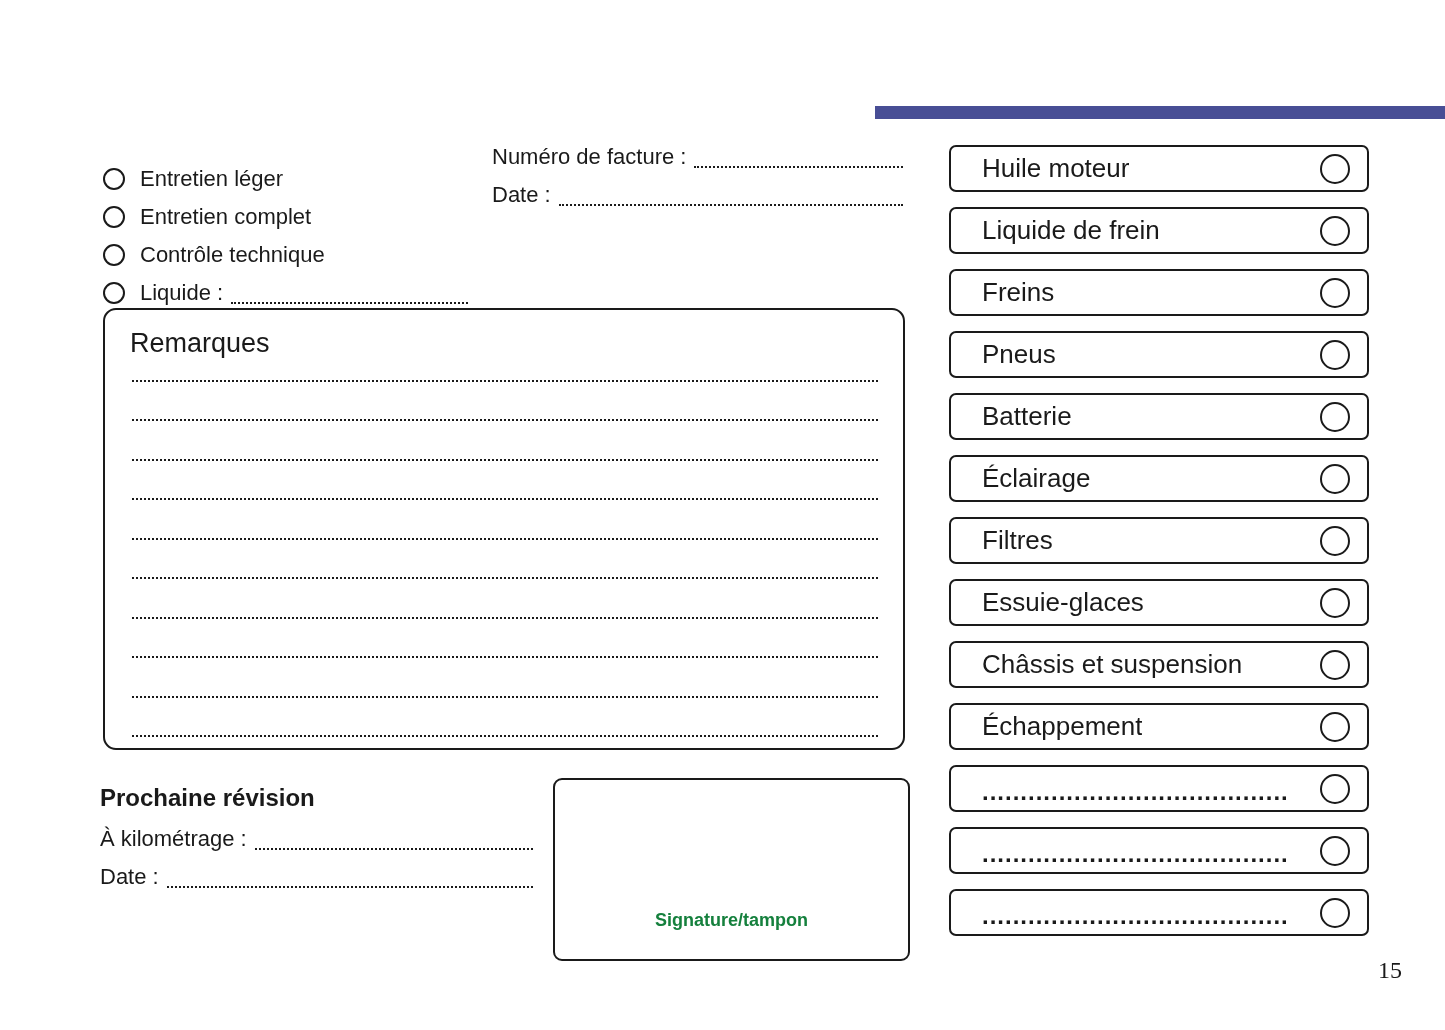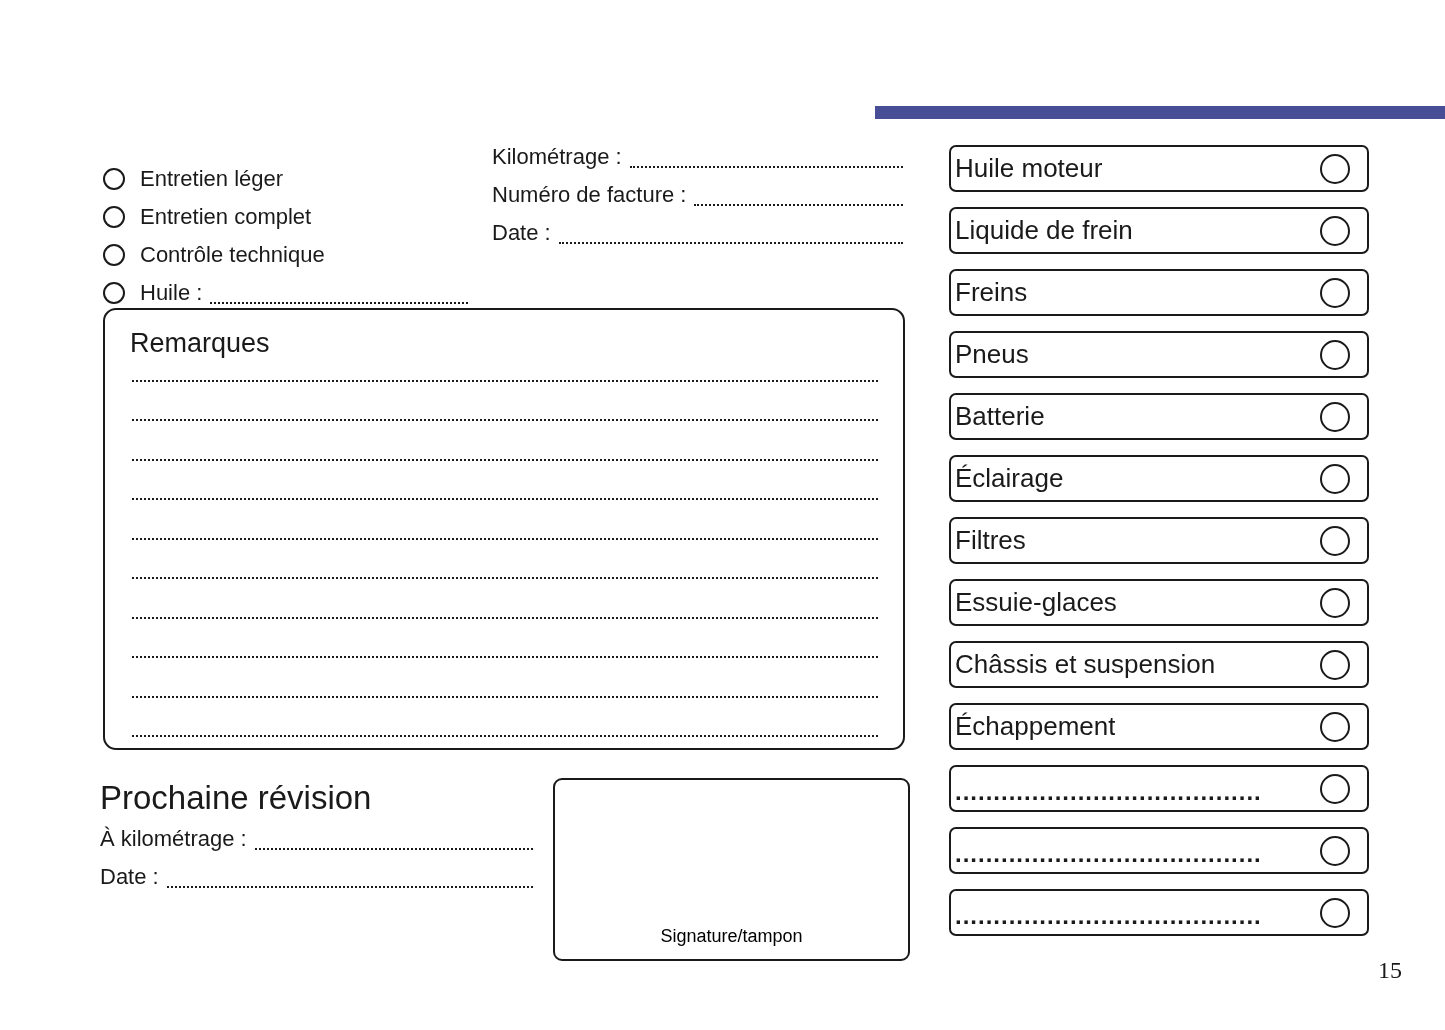--- a/index.html
+++ b/index.html
@@ -77,54 +77,54 @@
     left: 27px; right: 25px; top: 32px;
   }
   .remark-line { height: 37.5px; border-bottom: 2px dotted #1a1a1a; }
 
   
   .next-service {
     position: absolute;
     left: 100px; top: 776px;
     width: 433px;
   }
-  .next-service-title { font-size: 33px; font-weight: normal; height: 44px; display: flex; align-items: center; }
+  .next-service-title { font-size: 24px; font-weight: bold; height: 44px; display: flex; align-items: center; }
   .next-service .field-row { height: 38px; }
 
   
   .signature-box {
     position: absolute;
     left: 553px; top: 778px;
     width: 357px; height: 183px;
     border: 2.5px solid #1a1a1a;
     border-radius: 9px;
     box-sizing: border-box;
     background: #fff;
     display: flex;
     align-items: flex-end;
     justify-content: center;
   }
-  .signature-label { font-size: 18px; color: #000000; padding-bottom: 12px; }
+  .signature-label { font-size: 18px; color: #15803d; padding-bottom: 28px; font-weight: bold; }
 
   
   .checklist {
     position: absolute;
     left: 949px; top: 145px;
     width: 420px;
   }
   .check-row {
     box-sizing: border-box;
     height: 47px;
     border: 2.5px solid #1a1a1a;
     border-radius: 7px;
     background: #fff;
     display: flex;
     align-items: center;
     justify-content: space-between;
-    padding: 0 17px 0 4px;
+    padding: 0 17px 0 31px;
     margin-bottom: 15px;
   }
   .check-label { font-size: 26px; white-space: nowrap; overflow: hidden; }
   .check-circle {
     width: 26px; height: 26px;
     border: 2.5px solid #1a1a1a;
     border-radius: 50%;
     flex: none;
     margin-left: 10px;
     background: #fff;
@@ -160,30 +160,26 @@
     <div class="radio-row">
       <span class="radio-circle"></span>
       <span class="radio-label">Entretien complet</span>
     </div>
     <div class="radio-row">
       <span class="radio-circle"></span>
       <span class="radio-label">Contrôle technique</span>
     </div>
     <div class="radio-row">
       <span class="radio-circle"></span>
-      <span class="radio-label">Huile :</span>
+      <span class="radio-label">Liquide :</span>
       <span class="dotted-fill"></span>
     </div>
   </div>
 
   <div class="details">
-    <div class="field-row">
-      <span class="field-label">Kilométrage :</span>
-      <span class="dotted-fill"></span>
-    </div>
     <div class="field-row">
       <span class="field-label">Numéro de facture :</span>
       <span class="dotted-fill"></span>
     </div>
     <div class="field-row">
       <span class="field-label">Date :</span>
       <span class="dotted-fill"></span>
     </div>
   </div>
 

